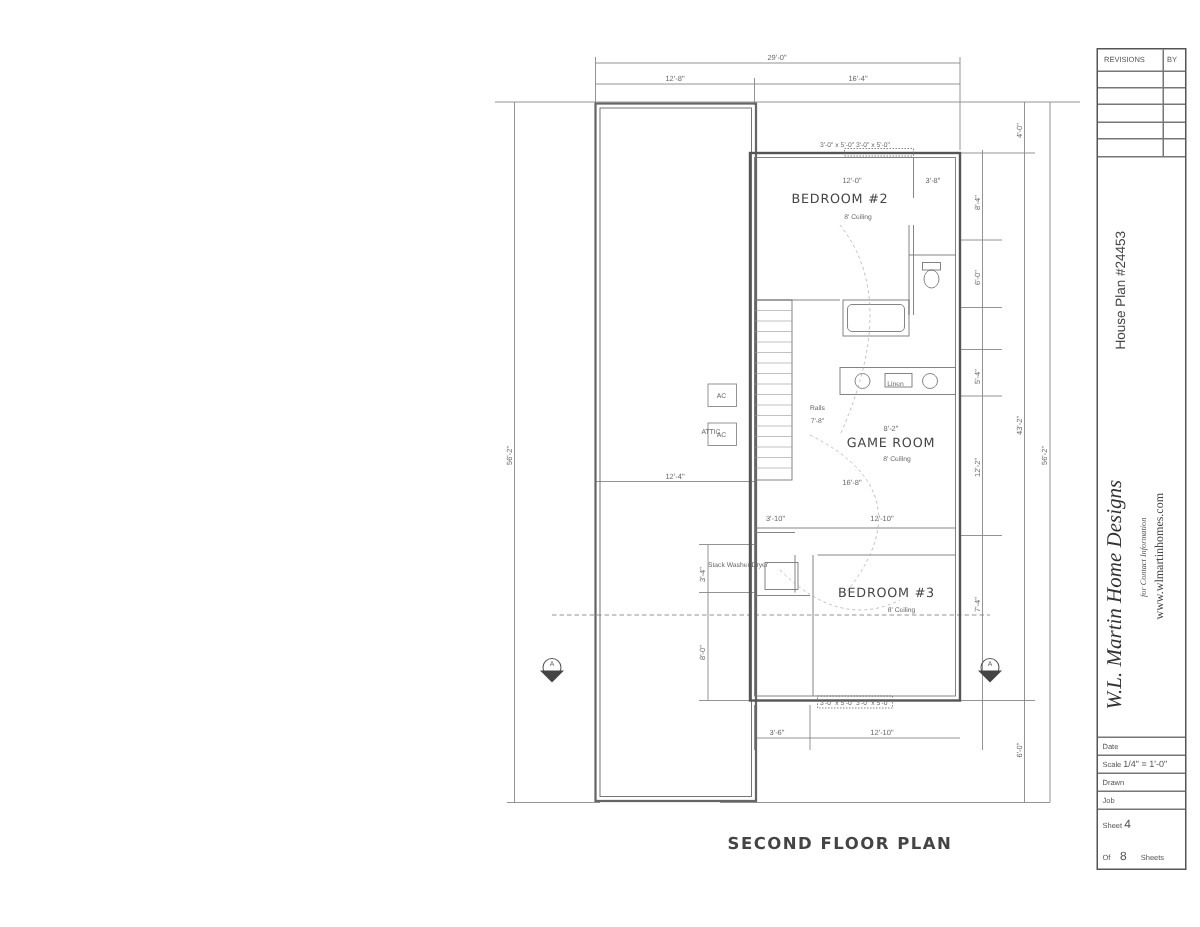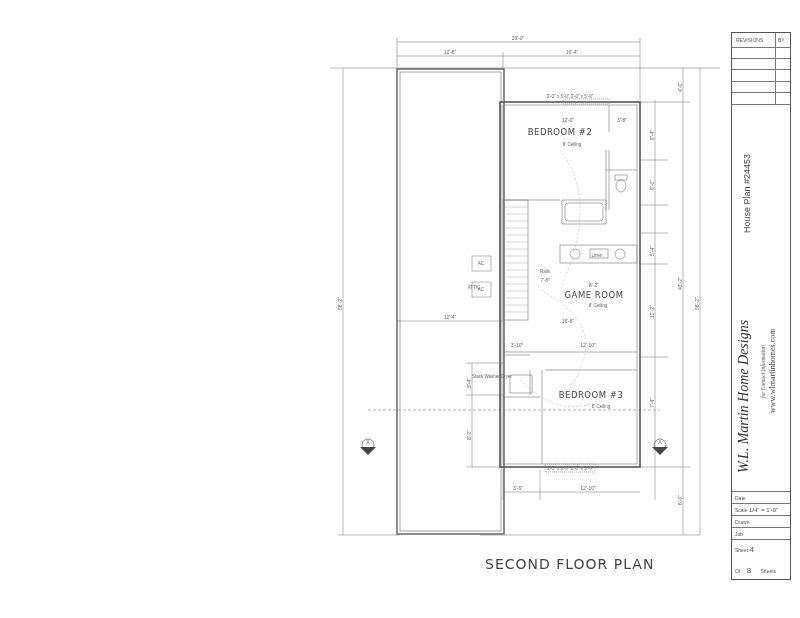--- a/index.html
+++ b/index.html
@@ -8,21 +8,21 @@
   .dim { font-size:5px; fill:#666; font-family:"Liberation Sans", sans-serif; }
   .room { font-size:8.5px; fill:#444; letter-spacing:0.5px; font-family:"DejaVu Sans", sans-serif; }
   .small { font-size:4.5px; fill:#666; font-family:"Liberation Sans", sans-serif; }
   .title-block { position:absolute; left:731px; top:32px; width:60px; height:548px; border:1.3px solid #555; box-sizing:border-box; }
   .tb-row { position:absolute; left:0; width:100%; border-top:1px solid #777; font-size:5px; color:#555; box-sizing:border-box; padding-left:3px; }
   .rev-head { position:absolute; left:0; top:0; width:100%; height:14px; border-bottom:1px solid #777; font-size:5px; }
   .rev-head span { position:absolute; top:4px; }
   .rev-line { position:absolute; left:0; width:100%; border-top:1px solid #777; }
   .rev-vline { position:absolute; left:43px; top:0; height:71px; border-left:1px solid #777; }
   .vert { position:absolute; transform-origin:left top; transform:rotate(-90deg); white-space:nowrap; }
-  .plan-title { position:absolute; left:485px; top:556px; font-family:"DejaVu Sans", sans-serif; font-size:14px; letter-spacing:1px; color:#444; }
+  .plan-title { position:absolute; left:485px; top:556px; font-family:"DejaVu Sans", sans-serif; font-size:11px; letter-spacing:1px; color:#444;font-weight:bold; }
 </style>
 </head>
 <body>
 
 <svg class="plan" width="800" height="618" viewBox="0 0 800 618">
 
   <g stroke="#888" stroke-width="0.6" fill="none">
     <line x1="397" y1="42" x2="640" y2="42"></line>
     <line x1="397" y1="56" x2="640" y2="56"></line>
     <line x1="397" y1="38" x2="397" y2="70"></line>

